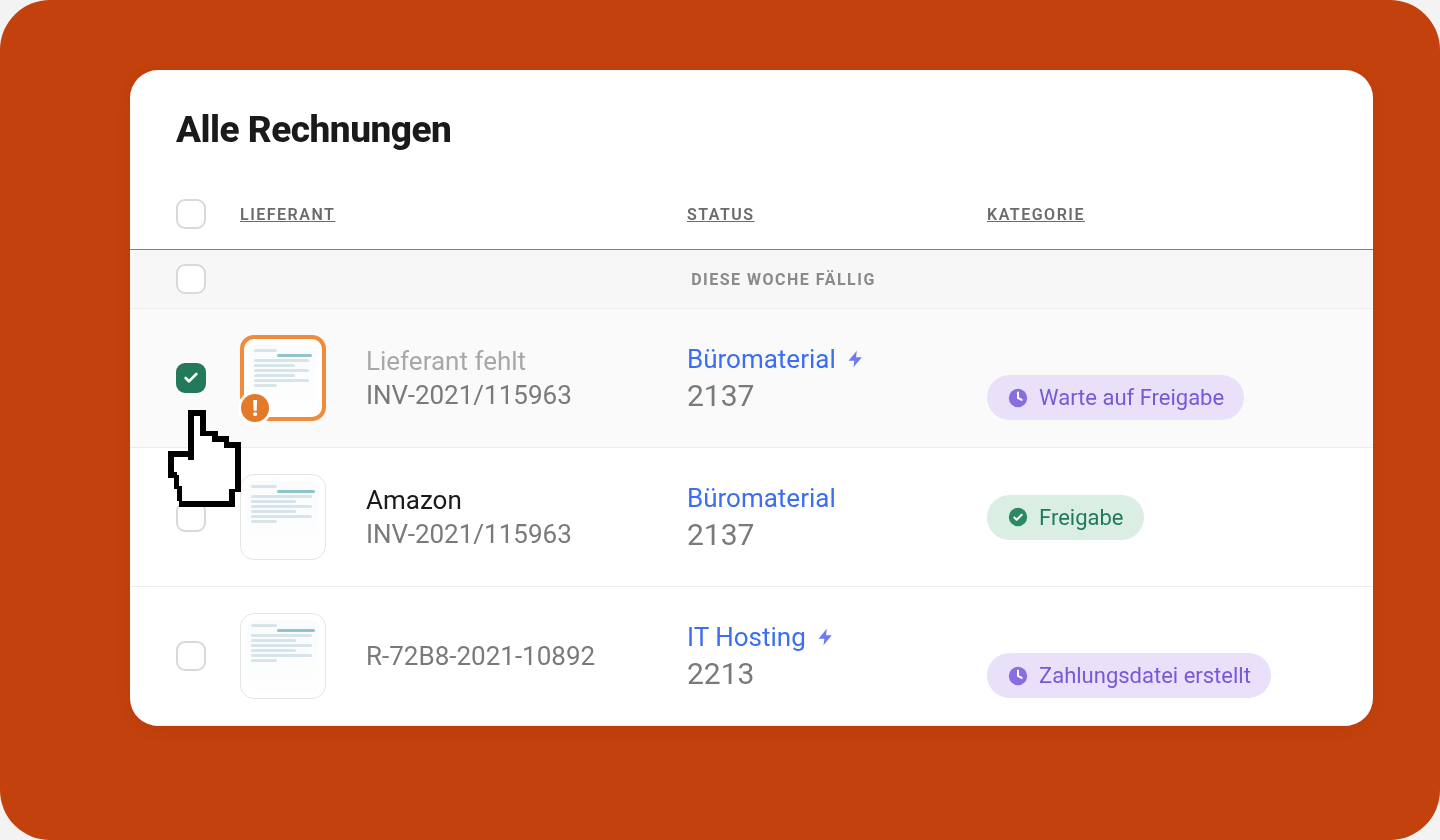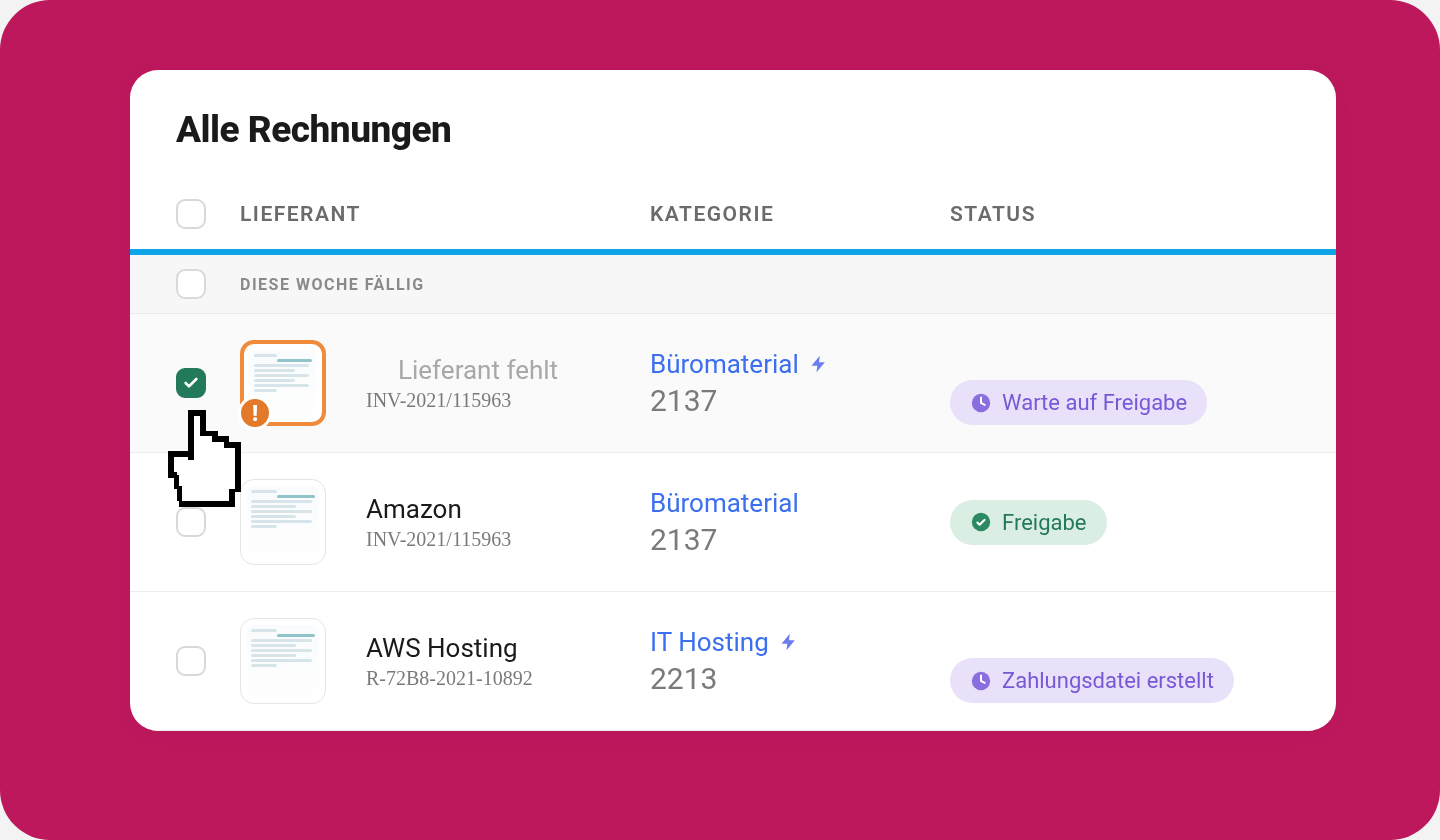--- a/index.html
+++ b/index.html
@@ -8,23 +8,23 @@
       background: #f3f3f3;
       width: 1440px;
       height: 840px;
       display: flex;
       align-items: center;
       justify-content: center;
     }
     .outer {
       width: 1440px;
       height: 840px;
-      background: #be185d;
+      background: #c2410c;
       border-radius: 50px;
-      padding: 70px 104px 40px 130px;
+      padding: 70px 67px 40px 130px;
       position: relative;
     }
     .card {
       width: 100%;
       background: #fff;
       border-radius: 28px;
       box-shadow: 0 4px 20px rgba(0,0,0,0.04);
       padding-top: 38px;
       overflow: hidden;
     }
@@ -35,25 +35,26 @@
       padding: 0 46px 28px 46px;
       letter-spacing: -0.5px;
     }
     .header-row {
       display: grid;
       grid-template-columns: 64px 1fr 300px 340px;
       align-items: center;
       padding: 20px 46px 20px 46px;
     }
     .header-row .col-label {
-      font-size: 21px;
+      font-size: 16px;
       font-weight: 600;
       letter-spacing: 1.5px;
       color: #6b6b6b;
       text-transform: uppercase;
+      text-decoration: underline;
     }
     .checkbox {
       width: 30px;
       height: 30px;
       border: 2px solid #d9d9d9;
       border-radius: 9px;
       background: #fff;
       cursor: pointer;
       display: flex;
       align-items: center;
@@ -64,22 +65,23 @@
       border-color: #237a5b;
     }
     .checkbox.checked svg { display: block; }
     .checkbox svg { display: none; }
     .group-header {
       display: grid;
       grid-template-columns: 64px 1fr;
       align-items: center;
       padding: 14px 46px;
       background: #f7f7f7;
-      border-top: 6px solid #0ea5e9;
+      border-top: 1px solid #0ea5e9;
       border-bottom: 1px solid #ececec;
+      text-align: center;
     }
     .group-title {
       font-size: 16px;
       font-weight: 700;
       letter-spacing: 1.5px;
       color: #8a8a8a;
       text-transform: uppercase;
     }
     .row {
       display: grid;
@@ -143,26 +145,24 @@
       padding-left: 16px;
     }
     .supplier-name {
       font-size: 26px;
       color: #1a1a1a;
       font-weight: 400;
       margin-bottom: 4px;
     }
     .supplier-name.missing {
       color: #a8a8a8;
-      margin-left: 32px;
     }
     .supplier-sub {
-      font-size: 20px;
+      font-size: 26px;
       color: #7a7a7a;
-      font-family: Liberation Serif, serif;
     }
     .category-name {
       font-size: 26px;
       color: #3b6ff0;
       font-weight: 400;
       margin-bottom: 4px;
       display: flex;
       align-items: center;
       gap: 10px;
     }
@@ -210,22 +210,22 @@
   <div class="card">
     <h1 class="title">Alle Rechnungen</h1>
 
     <div class="header-row">
       <div>
         <div class="checkbox">
           
         </div>
       </div>
       <div class="col-label">LIEFERANT</div>
+      <div class="col-label">STATUS</div>
       <div class="col-label">KATEGORIE</div>
-      <div class="col-label">STATUS</div>
     </div>
 
     <div class="group-header">
       <div>
         <div class="checkbox">
           
         </div>
       </div>
       <div class="group-title">DIESE WOCHE FÄLLIG</div>
     </div>
@@ -329,21 +329,20 @@
                 <div class="bar full"></div>
                 <div class="bar mid"></div>
                 <div class="bar full"></div>
                 <div class="bar mid"></div>
                 <div class="bar full"></div>
                 <div class="bar short"></div>
               </div>
             </div>
           </div>
           <div class="supplier">
-            <div class="supplier-name">AWS Hosting</div>
             <div class="supplier-sub">R-72B8-2021-10892</div>
           </div>
           <div>
             <div class="category-name">
               <span>IT Hosting</span>
               <span class="bolt-icon">
                 <svg width="20" height="20" viewBox="0 0 24 24" fill="#6a7cf0">
                   <path d="M13 2L3 14h7l-1 8 10-12h-7l1-8z"></path>
                 </svg>
               </span>

